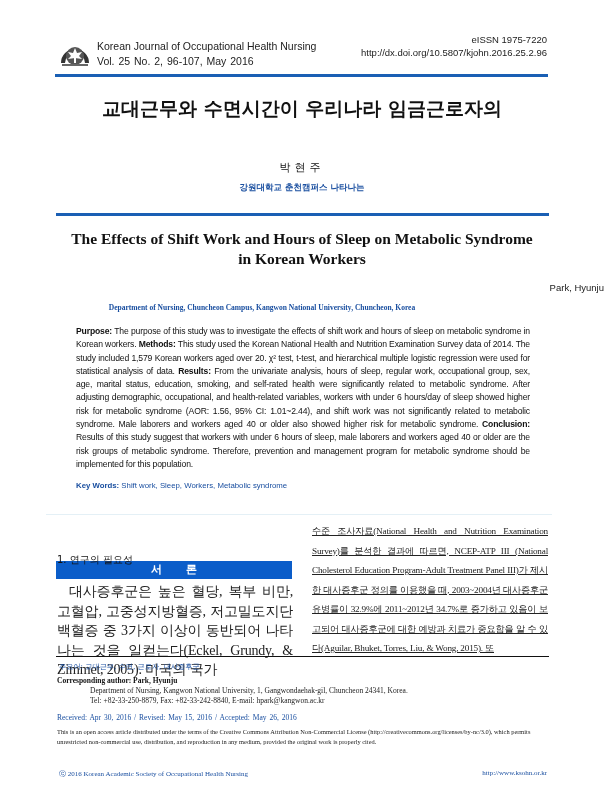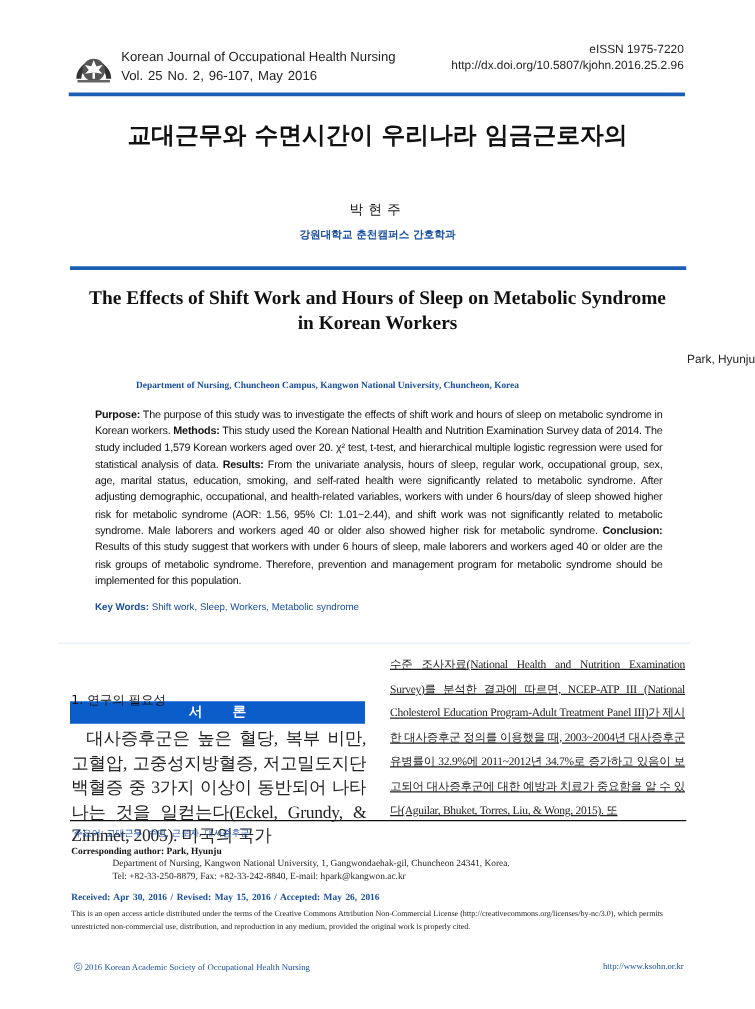--- a/index.html
+++ b/index.html
@@ -30,21 +30,21 @@
 
     .section-bar { position: absolute; left: 56px; top: 525px; width: 236px; height: 18px; background: #0b5dc9; color: #fff; text-align: center; font-size: 11px; font-weight: bold; line-height: 18px; letter-spacing: 24px; padding-left: 24px; font-family: "DejaVu Sans", sans-serif; margin-top: 36px; }
     .subsection { position: absolute; left: 57px; top: 553px; font-size: 10px; color: #111; font-family: "DejaVu Sans", sans-serif; }
     .col-left { position: absolute; left: 57px; top: 582px; width: 236px; font-family: "Liberation Serif", serif; font-size: 14px; line-height: 19.5px; color: #222; text-align: justify; text-indent: 12px; letter-spacing: -0.2px; }
     .col-right { position: absolute; left: 312px; top: 522px; width: 236px; font-family: "Liberation Serif", serif; font-size: 9.2px; line-height: 19.5px; color: #222; text-align: justify; letter-spacing: -0.2px; text-decoration: underline; }
 
     .foot-rule { position: absolute; left: 56px; top: 656px; width: 493px; height: 1px; background: #111; }
     .kr-keywords { position: absolute; left: 59px; top: 662px; font-size: 7.2px; color: #1a4fa0; font-family: "DejaVu Sans", sans-serif; }
     .corr-label { position: absolute; left: 57px; top: 676px; font-family: "Liberation Serif", serif; font-size: 7.5px; font-weight: bold; color: #111; }
     .corr-addr { position: absolute; left: 90px; top: 686px; font-family: "Liberation Serif", serif; font-size: 7.5px; color: #222; line-height: 10px; }
-    .dates { position: absolute; left: 57px; top: 713px; font-family: "Liberation Serif", serif; font-size: 7.5px; font-weight: bold; color: #1a4fa0; word-spacing: 1px; }
+    .dates { position: absolute; left: 57px; top: 713px; font-family: "Liberation Serif", serif; font-size: 7.5px; font-weight: normal; color: #1a4fa0; word-spacing: 1px; }
     .license { position: absolute; left: 57px; top: 727px; width: 500px; font-family: "Liberation Serif", serif; font-size: 6.4px; line-height: 9.5px; color: #222; }
     .copyright { position: absolute; left: 59px; top: 769px; font-family: "Liberation Serif", serif; font-size: 7px; color: #1a4fa0; }
     .site-url { position: absolute; right: 57px; top: 769px; font-family: "Liberation Serif", serif; font-size: 7px; color: #1a4fa0; }
   </style>
 </head>
 <body>
 
 <div class="header">
   <svg class="logo" viewBox="0 0 36 30">
     <path d="M4 24 A14 14 0 0 1 32 24 L28 24 A10 10 0 0 0 8 24 Z" fill="#333"></path>
@@ -59,21 +59,21 @@
     <div>eISSN  1975-7220</div>
     <div>http://dx.doi.org/10.5807/kjohn.2016.25.2.96</div>
   </div>
 </div>
 <div class="header-rule"></div>
 
 <div class="kr-title">
   <div>교대근무와 수면시간이 우리나라 임금근로자의</div>
 </div>
 <div class="kr-author">박현주</div>
-<div class="kr-affil">강원대학교 춘천캠퍼스 간호학과</div>
+<div class="kr-affil">강원대학교 춘천캠퍼스 나타나는</div>
 
 <div class="title-rule"></div>
 
 <div class="en-title">
   <div>The Effects of Shift Work and Hours of Sleep on Metabolic Syndrome</div>
   <div>in Korean Workers</div>
 </div>
 <div class="en-author">Park, Hyunju</div>
 <div class="en-affil">Department of Nursing, Chuncheon Campus, Kangwon National University, Chuncheon, Korea</div>
 

